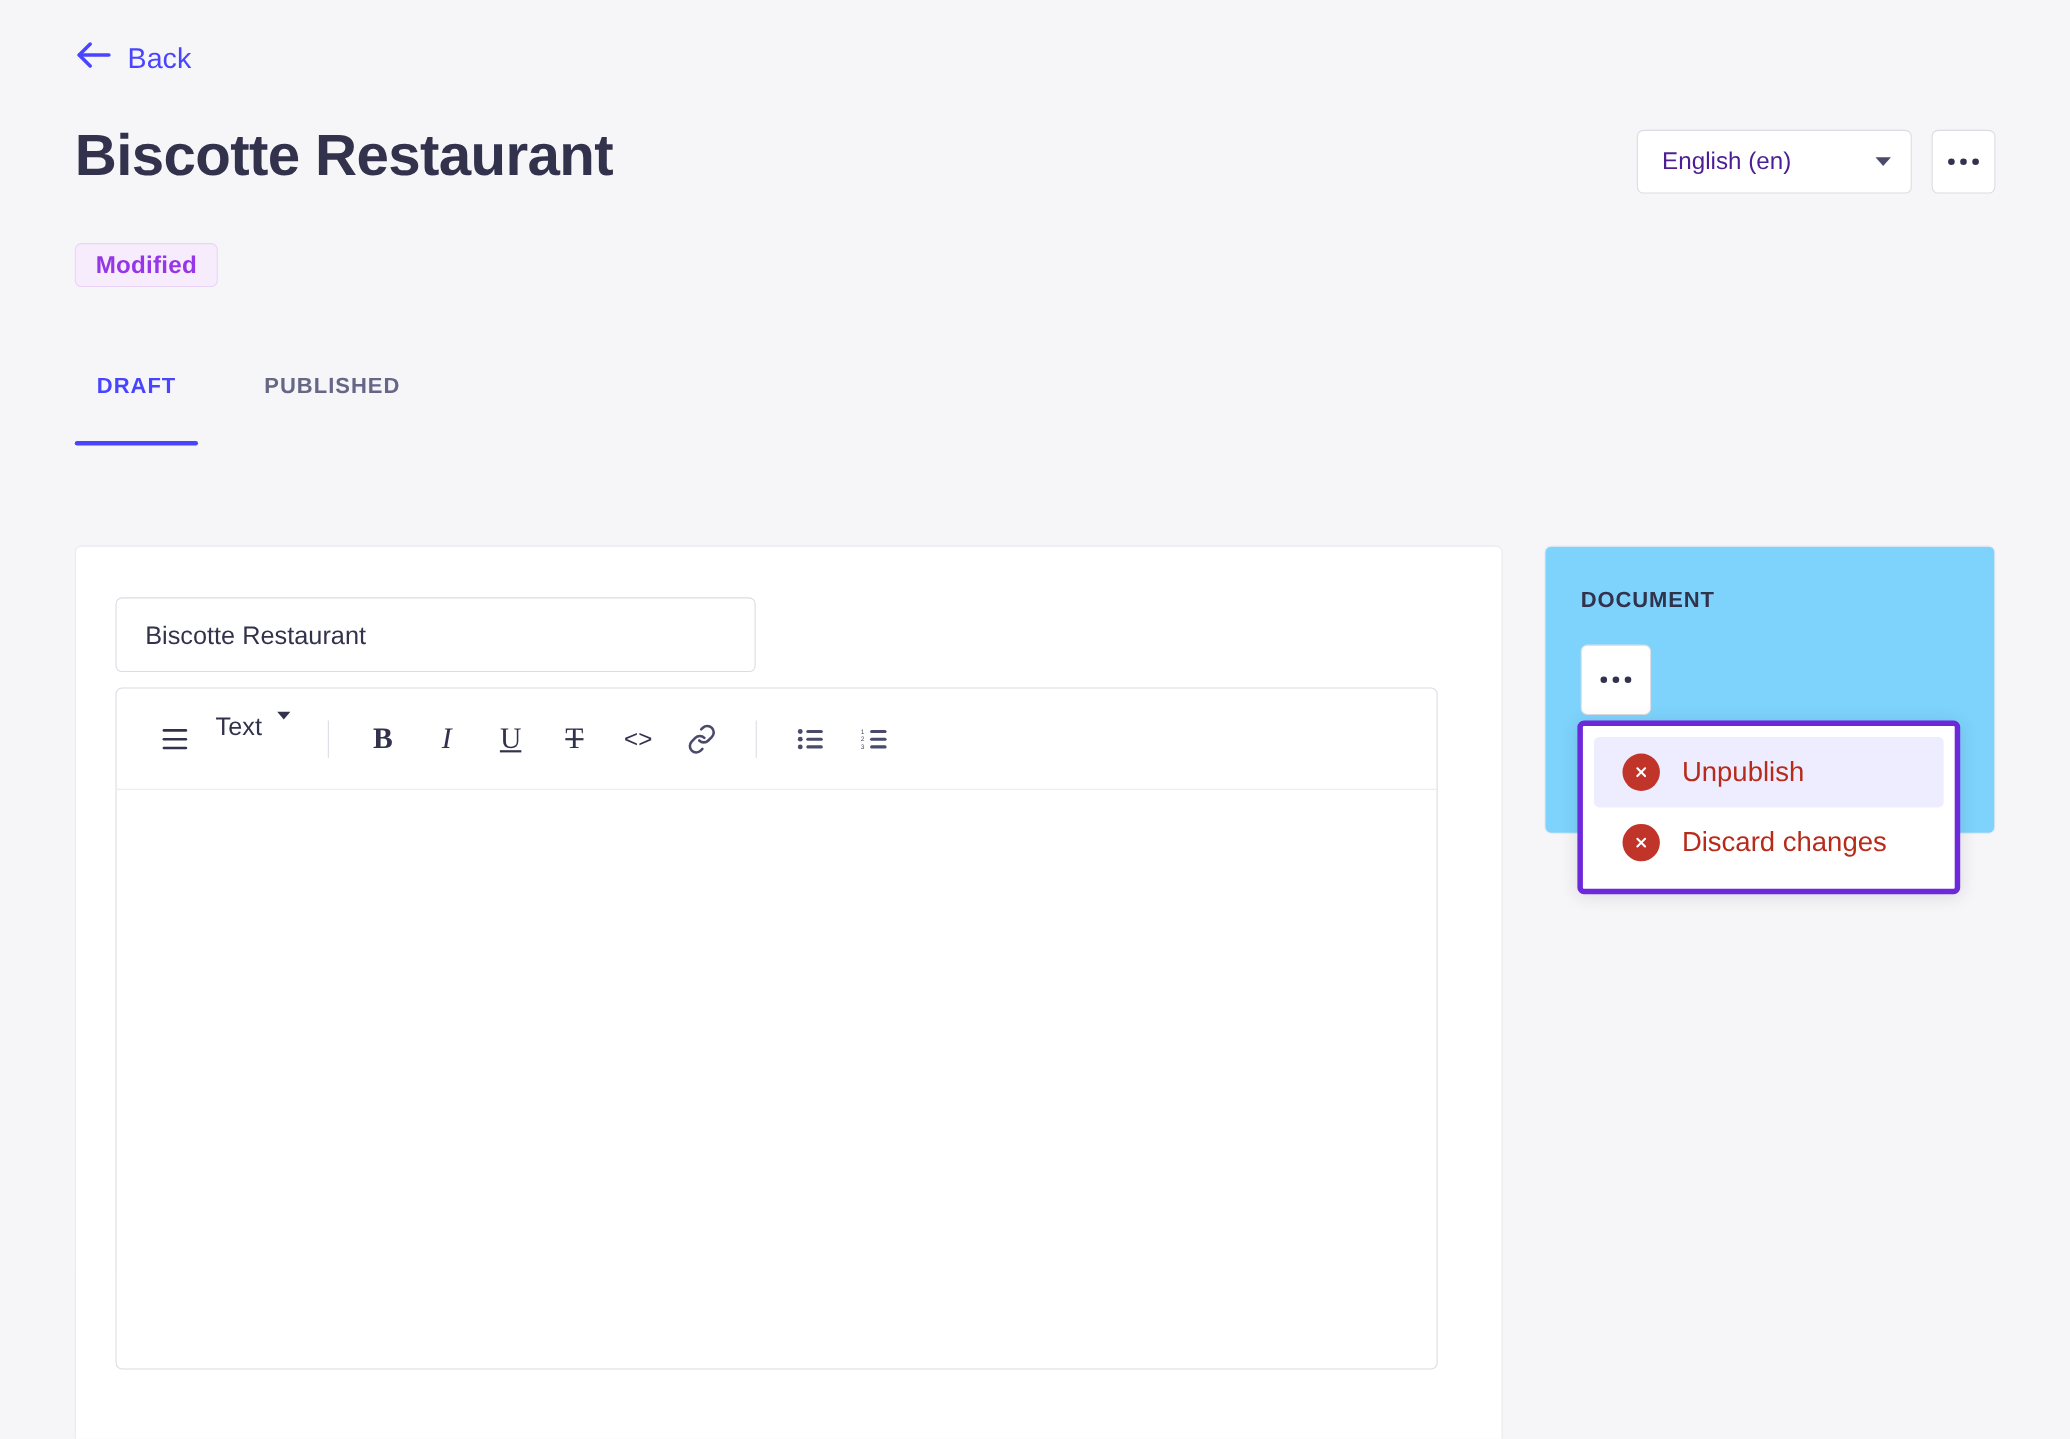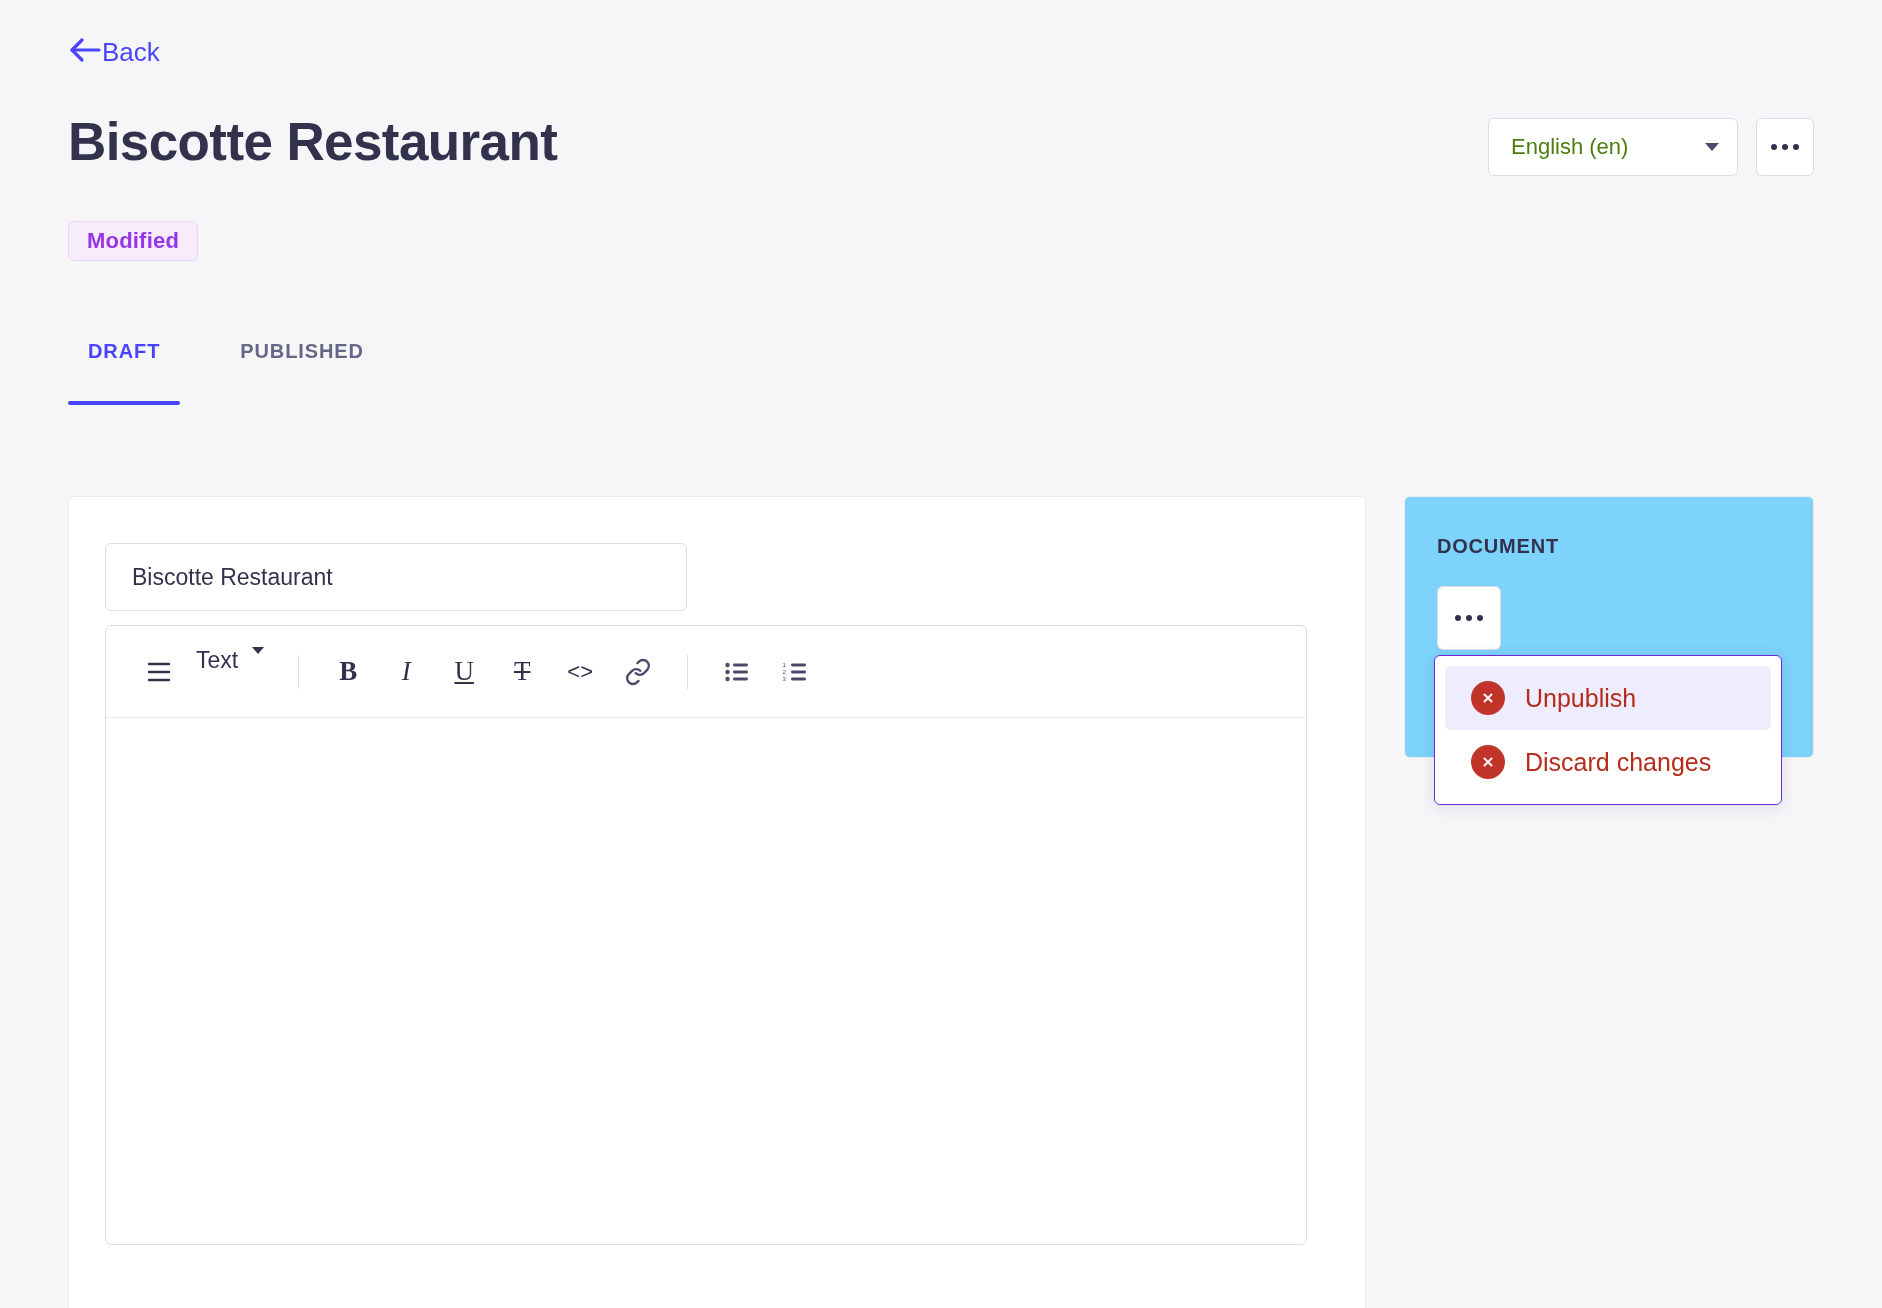--- a/index.html
+++ b/index.html
@@ -18,20 +18,21 @@
     position: relative;
   }
 
   
   .back-link {
     position: absolute;
     left: 68px;
     top: 36px;
     display: flex;
     align-items: center;
+    gap: 14px;
     cursor: pointer;
     text-decoration: none;
   }
   .back-arrow { display: block; }
   .back-label {
     font-size: 26px;
     color: #4945FF;
     line-height: 1;
   }
 
@@ -67,21 +68,21 @@
     border-radius: 6px;
     display: flex;
     align-items: center;
     justify-content: space-between;
     padding: 0 18px 0 22px;
     cursor: pointer;
     gap: 22px;
   }
   .lang-select-value {
     font-size: 22px;
-    color: #4d7c0f;
+    color: #4c1d95;
     white-space: nowrap;
   }
   .caret {
     width: 0; height: 0;
     border-left: 7px solid transparent;
     border-right: 7px solid transparent;
     border-top: 8px solid #4A4A6A;
   }
   .icon-btn {
     width: 58px;
@@ -300,21 +301,21 @@
     cursor: pointer;
   }
 
   
   .dropdown-menu {
     position: absolute;
     left: 1434px;
     top: 655px;
     width: 348px;
     background: #FFFFFF;
-    border: 1px solid #6d28d9;
+    border: 5px solid #6d28d9;
     border-radius: 6px;
     box-shadow: 0 2px 15px rgba(33,33,52,0.12);
     padding: 10px;
     z-index: 20;
   }
   .menu-item {
     display: flex;
     align-items: center;
     gap: 20px;
     height: 64px;

